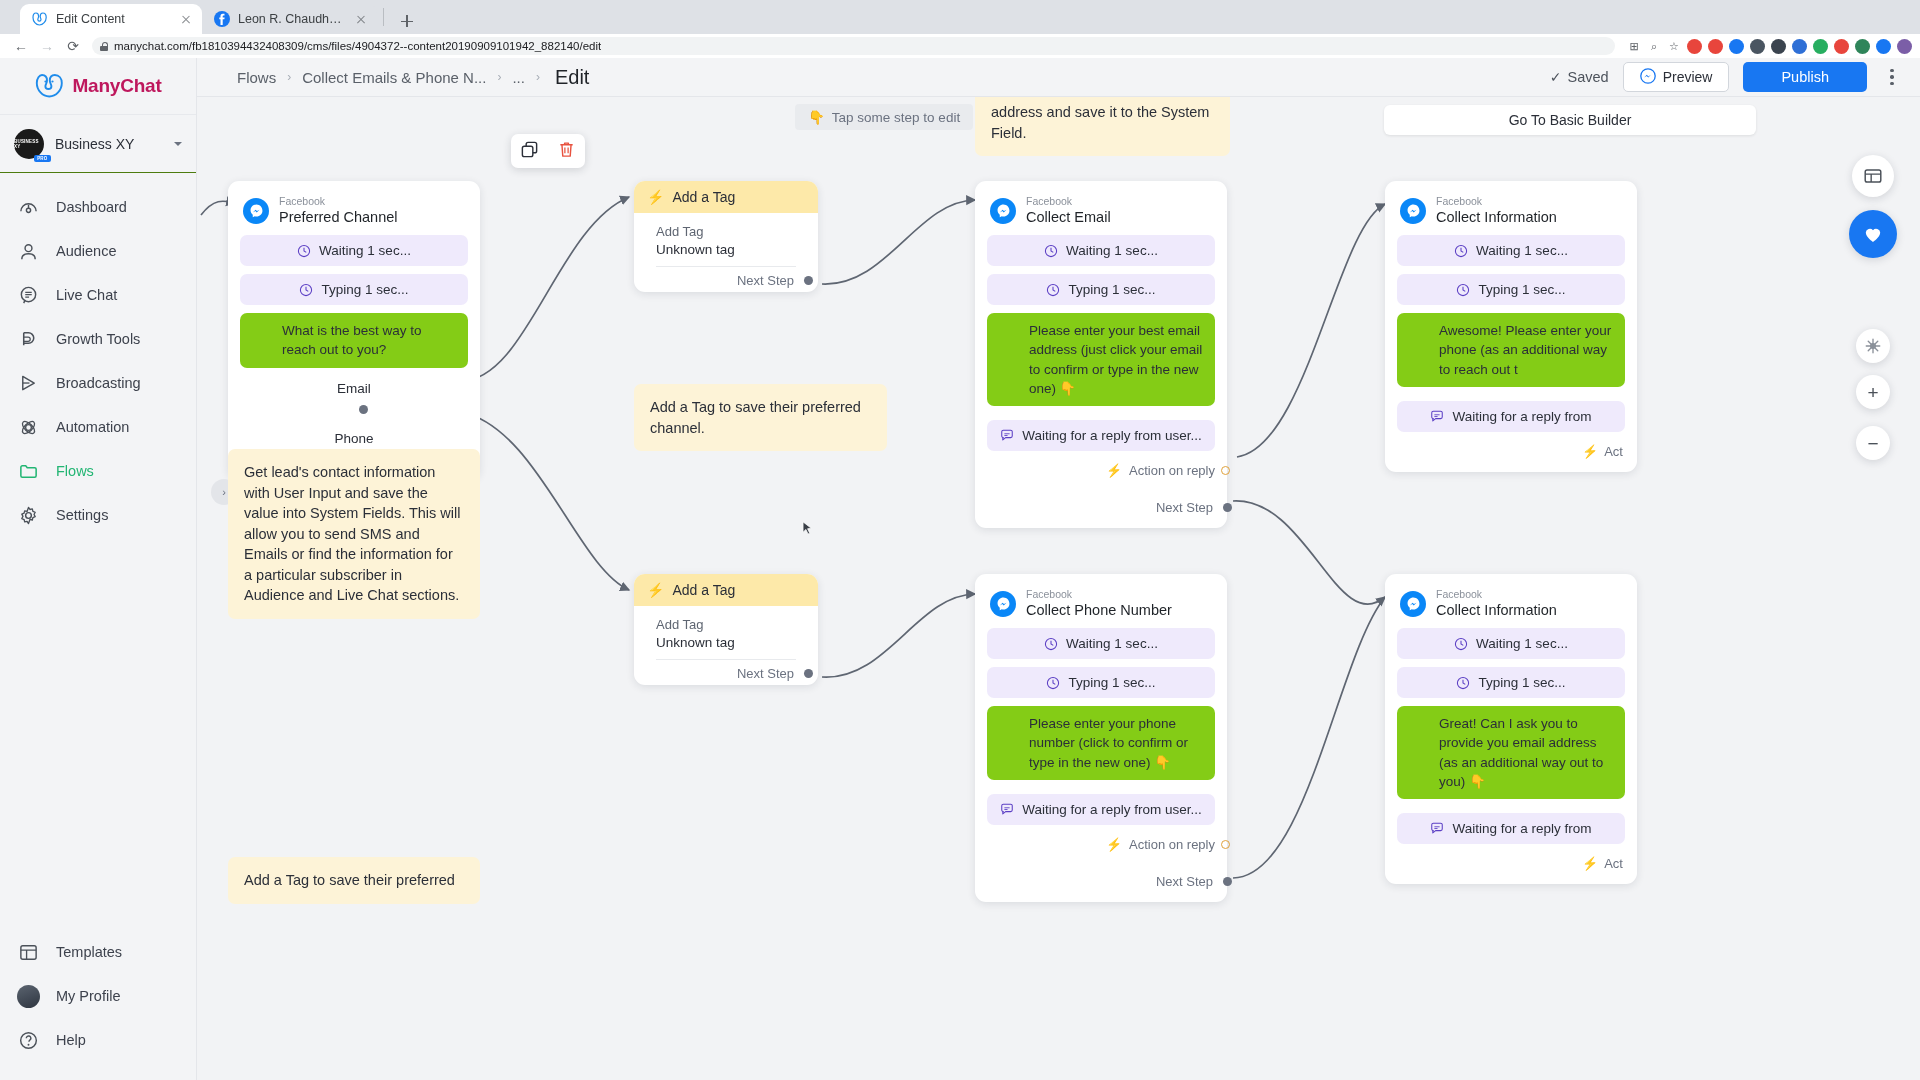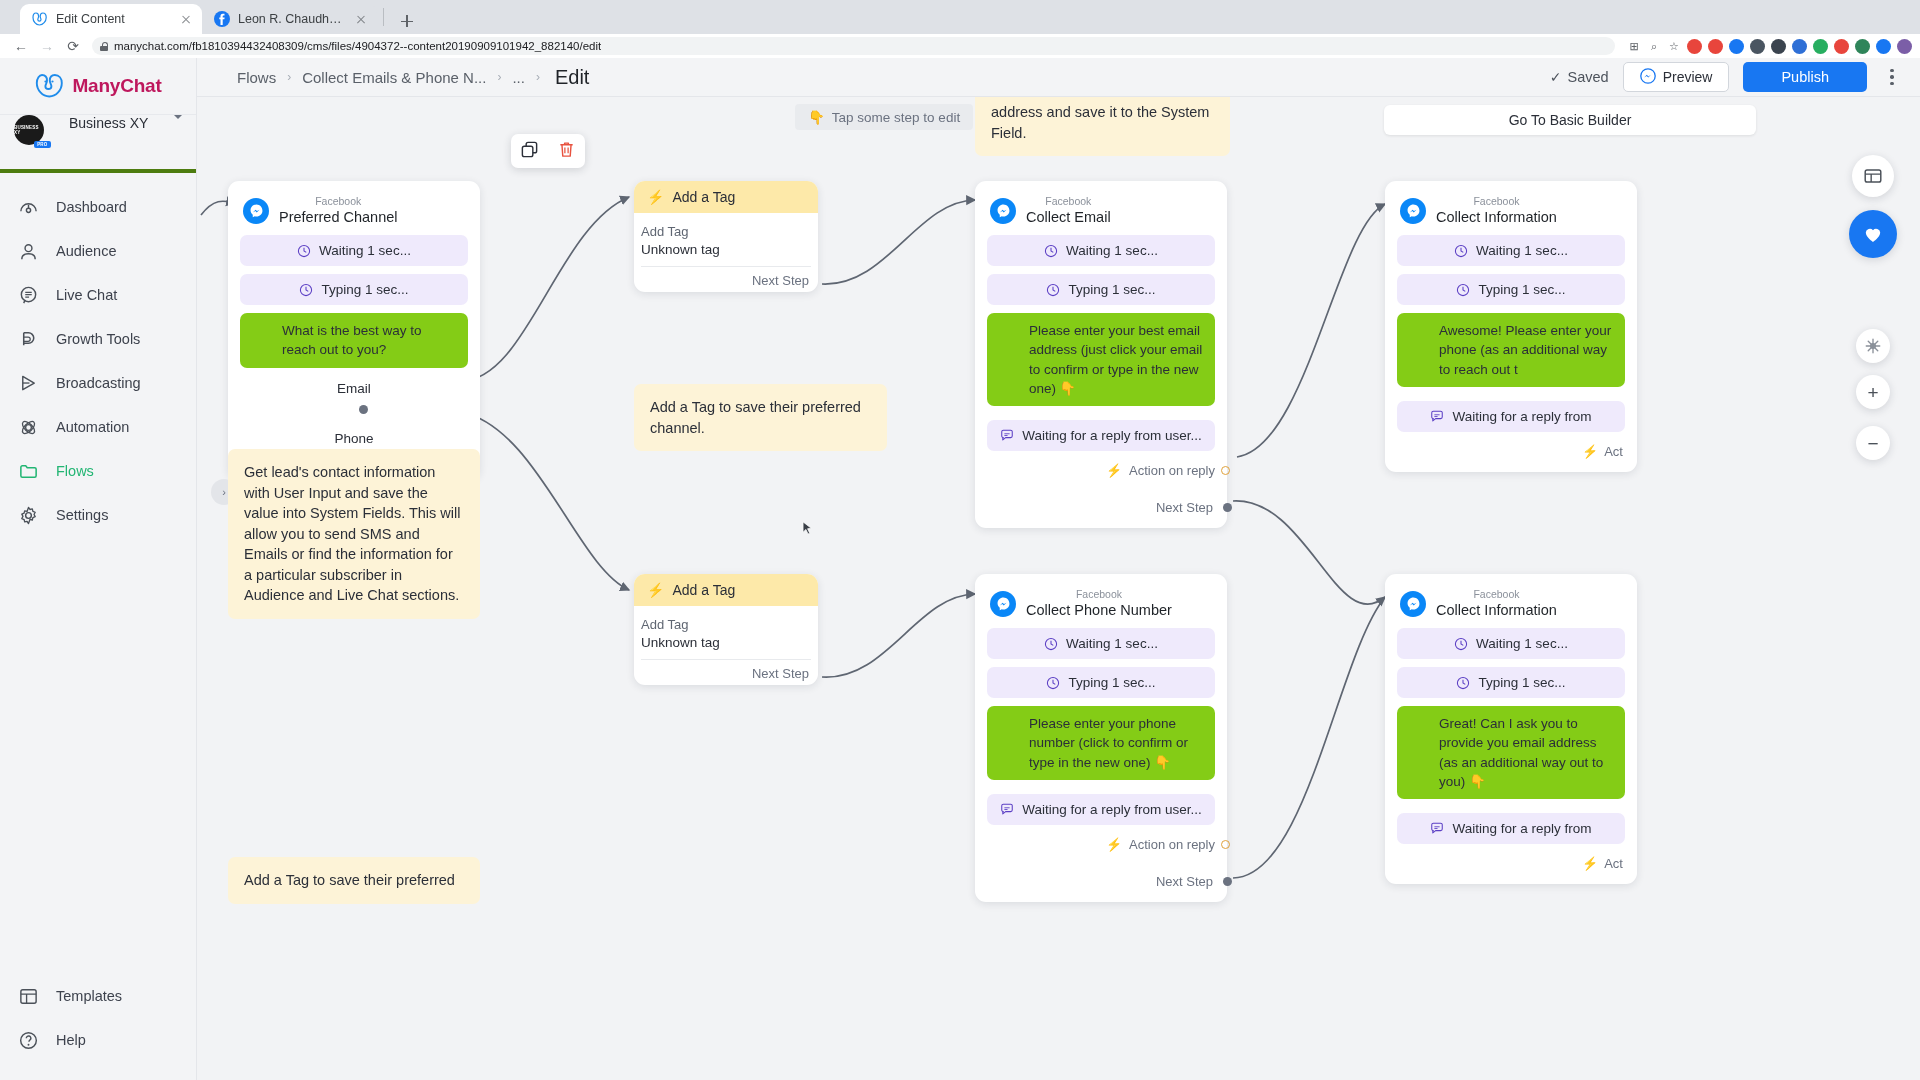--- a/index.html
+++ b/index.html
@@ -36,21 +36,21 @@
   #lock-icon::after { content:""; position:absolute; top:0; left:1.8px; width:4.4px; height:4.4px; border:1.2px solid #5f6368; border-bottom:none; border-radius:3px 3px 0 0; }
   #url-text { font-size:11.5px; color:#202124; white-space:nowrap; overflow:hidden; }
   .omni-icon { width:14px; height:14px; flex:0 0 14px; color:#5f6368; font-size:11px; display:flex; align-items:center; justify-content:center;}
   #ext-icons { display:flex; align-items:center; gap:6px; padding-left:6px; }
   .ext { width:15px; height:15px; border-radius:50%; flex:0 0 15px; }
 
   
   #sidebar { position:absolute; top:58px; left:0; width:197px; height:1022px; background:#f3f4f6; border-right:1px solid #e4e6ea; }
   #brand { height:57px; display:flex; align-items:center; justify-content:center; gap:8px; border-bottom:1px solid #e7e9ed; }
   #brand-text { font-size:19px; font-weight:bold; color:#be185d; letter-spacing:-.2px; }
-  #account { height:58px; display:flex; padding:0 14px; gap:25px; border-bottom:4px solid #4d7c0f; }
+  #account { height:58px; display:flex; align-items:center; padding:0 14px; gap:11px; border-bottom:1px solid #4d7c0f; }
   #avatar-biz { width:30px; height:30px; border-radius:50%; background:#1a1a1a; position:relative; flex:0 0 30px; display:flex; align-items:center; justify-content:center; }
   #avatar-biz span { font-size:4.5px; color:#fff; font-weight:bold; letter-spacing:.2px; }
   #pro-badge { position:absolute; bottom:-3px; right:-7px; background:#1877f2; color:#fff; font-size:7px; font-weight:bold; padding:1px 3.5px; border-radius:2px; }
   #account-name { font-size:14px; color:#2b2f38; flex:1; }
   .caret-down { width:0;height:0;border-left:4px solid transparent;border-right:4px solid transparent;border-top:4.5px solid #6b7280; }
   .nav-item { height:44px; display:flex; align-items:center; padding:0 0 0 17px; gap:16px; font-size:14.5px; color:#3d424d; }
   .nav-item.active { color:#22b573; }
   .nav-icon { width:23px; height:23px; flex:0 0 23px; display:flex; align-items:center; justify-content:center; color:#4b5159;}
   .nav-item.active .nav-icon { color:#22b573; }
   #nav-top { padding-top:12px; }
@@ -75,41 +75,41 @@
   #canvas { position:absolute; top:97px; left:197px; width:1723px; height:983px; background:#f2f3f5; overflow:hidden; }
   #edges { position:absolute; inset:0; width:1723px; height:983px; pointer-events:none; }
 
   .hint-pill { position:absolute; background:#e9ebee; color:#6b7280; font-size:13.5px; padding:5px 13px; border-radius:4px; display:flex; align-items:center; gap:7px; }
 
   #go-basic-builder { position:absolute; top:8px; left:1187px; width:372px; height:30px; background:#fff; border-radius:6px; display:flex; align-items:center; justify-content:center; font-size:14px; color:#2b2f38; box-shadow:0 1px 3px rgba(0,0,0,.09); }
 
   .note { position:absolute; background:#fdf3d7; border-radius:7px; padding:13px 16px; font-size:14.5px; line-height:1.42; color:#2b2f38; }
 
   .node { position:absolute; background:#fff; border-radius:11px; box-shadow:0 2px 9px rgba(28,35,51,.11); padding:11px 12px 13px; }
-  .node-head { display:flex; align-items:center; gap:10px; padding:3px 3px 9px;text-align:center; }
+  .node-head { display:flex; align-items:center; gap:10px; padding:3px 3px 9px; }
   .fb-badge { width:26px;height:26px;border-radius:50%;background:#0a87f7;display:flex;align-items:center;justify-content:center;flex:0 0 26px;}
   .fb-badge svg { width:17px; height:17px; }
   .node-chan { font-size:10.5px; color:#8b919b; line-height:1.25; }
   .node-title { font-size:14.5px; color:#1f2328; line-height:1.25; }
   .chip { border-radius:7px; padding:8px 10px; font-size:13.5px; margin-bottom:8px; display:flex; align-items:center; justify-content:center; gap:8px; }
   .chip.delay { background:#efeafc; color:#2b2f38; }
   .chip.reply { background:#efeafc; color:#2b2f38; }
   .chip.text { background:#84cc16; color:#2b2f38; justify-content:flex-start; text-align:left; line-height:1.42;padding-left:42px; }
   .chip-ico { color:#5b3fc4; display:flex; align-items:center; }
   .btn-row { display:flex; align-items:center; justify-content:flex-end; gap:9px; padding:5px 2px 2px; font-size:13.5px; color:#2b2f38;flex-direction:column; }
   .port { width:9px; height:9px; border-radius:50%; background:#6b7280; flex:0 0 9px; }
   .next-step { display:flex; align-items:center; justify-content:flex-end; gap:10px; font-size:13px; color:#6b7280; padding-top:6px; }
   .next-step .port { margin-right:-17px; }
   .action-reply { display:flex; align-items:center; justify-content:flex-end; gap:6px; font-size:13px; color:#6b7280; padding:4px 2px 0; }
   .bolt { color:#f0a92c; }
   .ring { width:9px;height:9px;border-radius:50%;border:1.6px solid #e0a23c; flex:0 0 9px; margin-right:-17px; }
 
   .tagnode { position:absolute; background:#fff; border-radius:11px; box-shadow:0 2px 9px rgba(28,35,51,.11); overflow:hidden; width:184px; }
   .tagnode-head { background:#fde9a9; padding:8px 13px; font-size:14px; color:#2b2f38; display:flex; align-items:center; gap:8px; }
-  .tagnode-body { padding:11px 7px 4px; }
+  .tagnode-body { padding:11px 22px 4px; }
   .tag-label { font-size:13px; color:#5f6672; }
   .tag-value { font-size:13.5px; color:#2b2f38; padding:3px 0 9px; border-bottom:1px solid #e8eaed; }
 
   #toolbar-float { position:absolute; left:314px; top:37px; width:74px; height:34px; background:#fff; border-radius:7px; box-shadow:0 2px 8px rgba(28,35,51,.16); display:flex; align-items:center; justify-content:space-around; }
   #dup-icon { color:#2b2f38; } #del-icon { color:#e8523f; }
 
   .side-ctl { position:absolute; right:26px; border-radius:50%; background:#fff; box-shadow:0 2px 8px rgba(28,35,51,.15); display:flex; align-items:center; justify-content:center; }
   #ctl-layers { width:42px;height:42px; top:58px; }
   #ctl-heart { width:48px;height:48px; top:113px; right:23px; background:#1877f2; }
   #ctl-star { width:34px;height:34px; top:232px; right:30px; }
@@ -275,20 +275,24 @@
     <div class="nav-item">
       <span class="nav-icon">
         <svg width="21" height="21" viewBox="0 0 22 22">
             <rect x="3" y="4" width="16" height="14" rx="2" fill="none" stroke="currentColor" stroke-width="1.5"></rect>
             <path d="M3 8.5h16M9 8.5V18" stroke="currentColor" stroke-width="1.4"></path>
           </svg>
       </span>
       <span>Templates</span>
     </div>
     <div class="nav-item">
+      <span id="profile-pic" class="nav-icon"></span>
+      <span>My Profile</span>
+    </div>
+    <div class="nav-item">
       <span class="nav-icon">
         <svg width="21" height="21" viewBox="0 0 22 22">
             <circle cx="11" cy="11" r="8.2" fill="none" stroke="currentColor" stroke-width="1.5"></circle>
             <path d="M8.7 8.6a2.4 2.4 0 114.6 1c-.5 1-1.8 1.3-1.8 2.6" fill="none" stroke="currentColor" stroke-width="1.5"></path>
             <circle cx="11" cy="15.4" r="1" fill="currentColor"></circle>
           </svg>
       </span>
       <span>Help</span>
     </div>
   </div>

